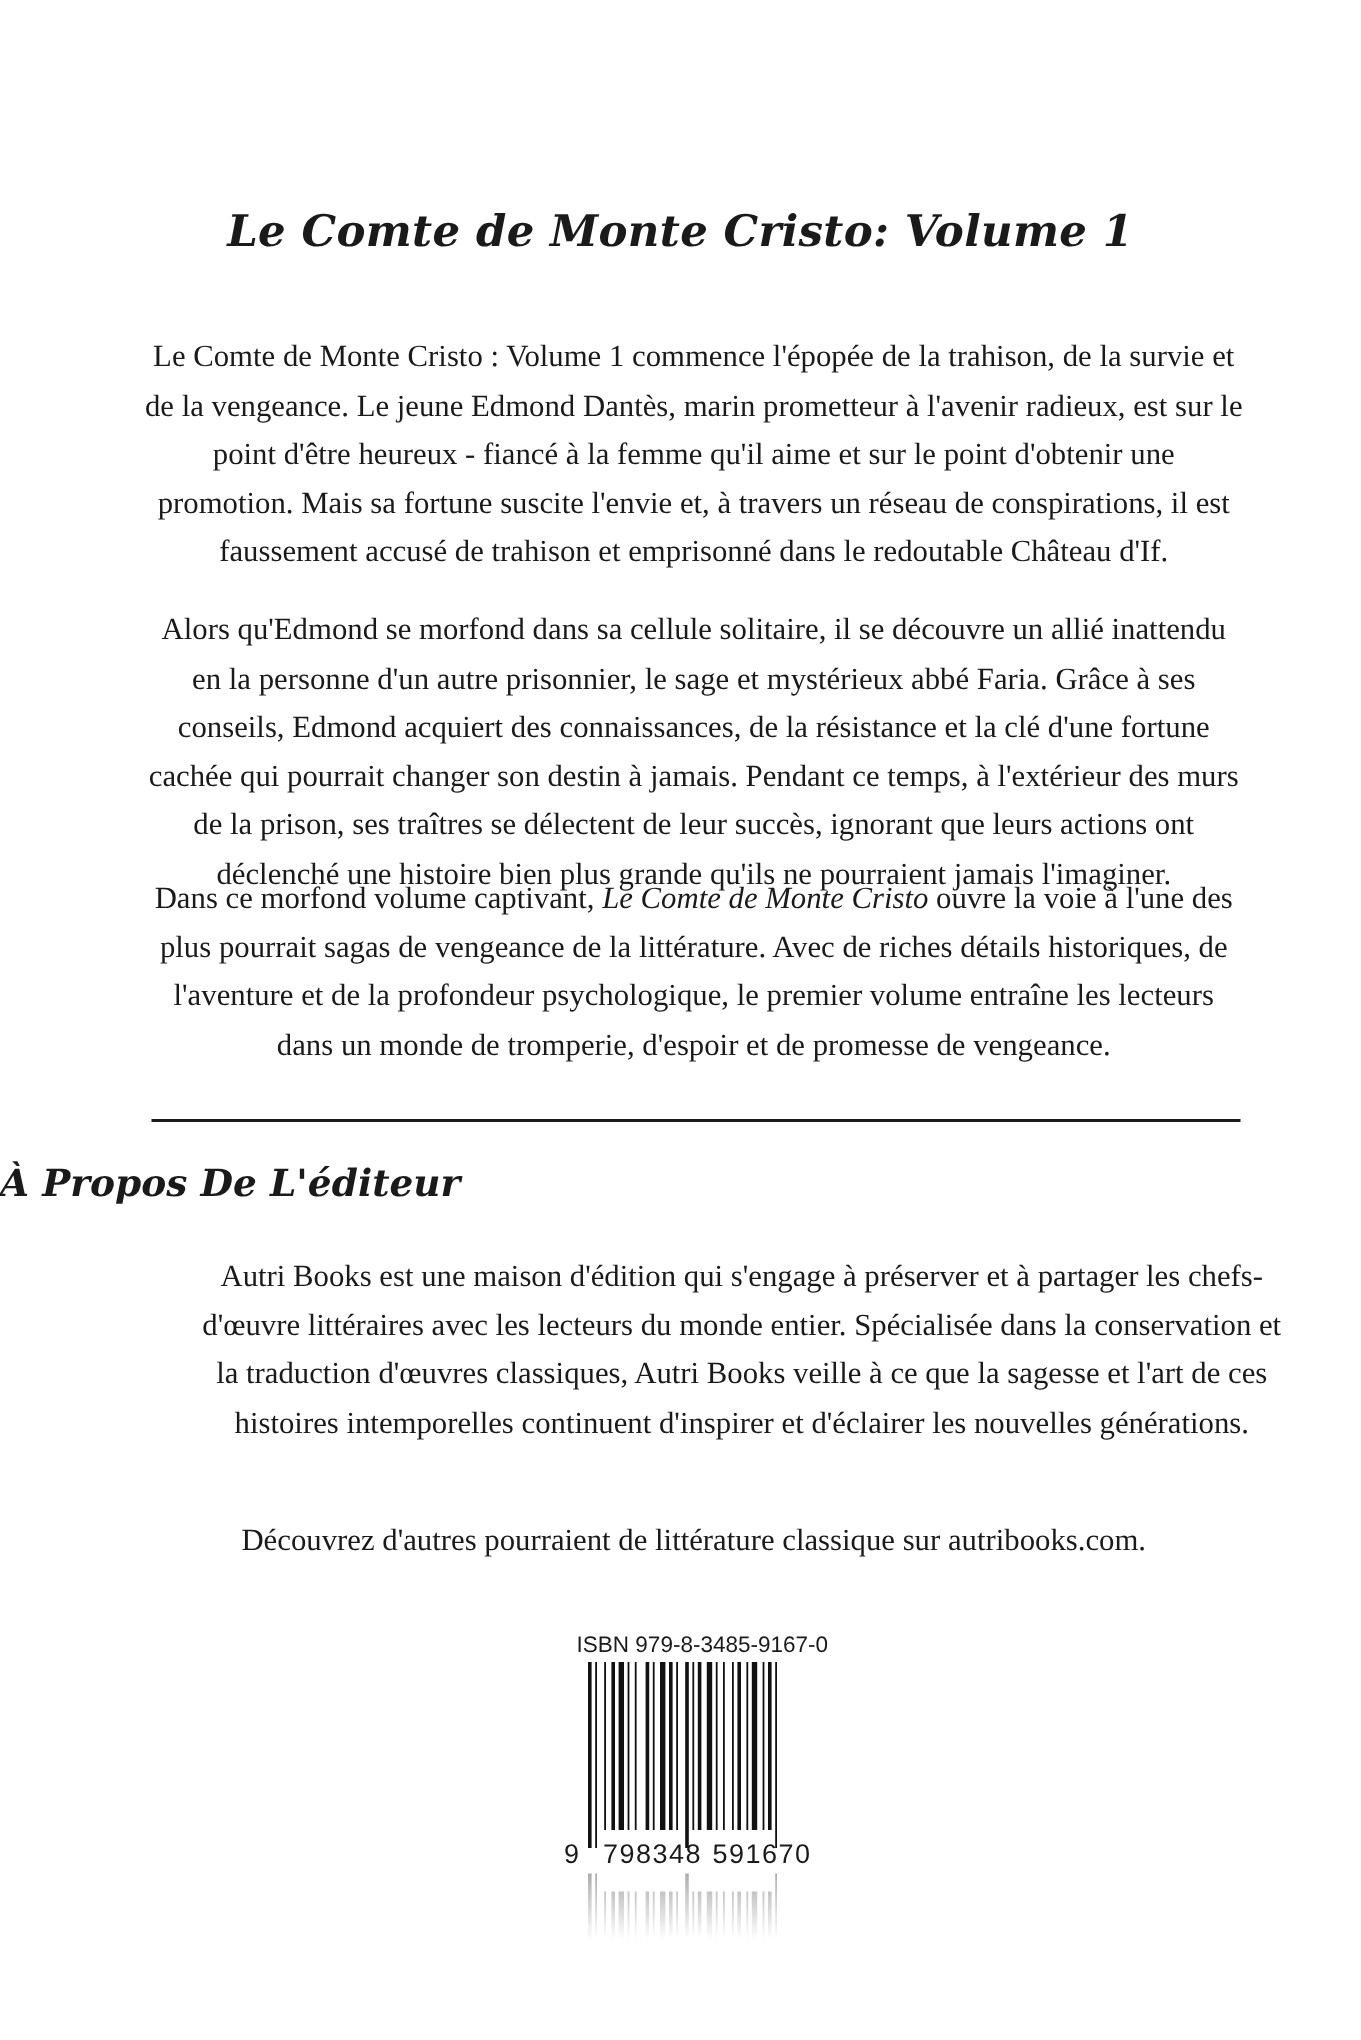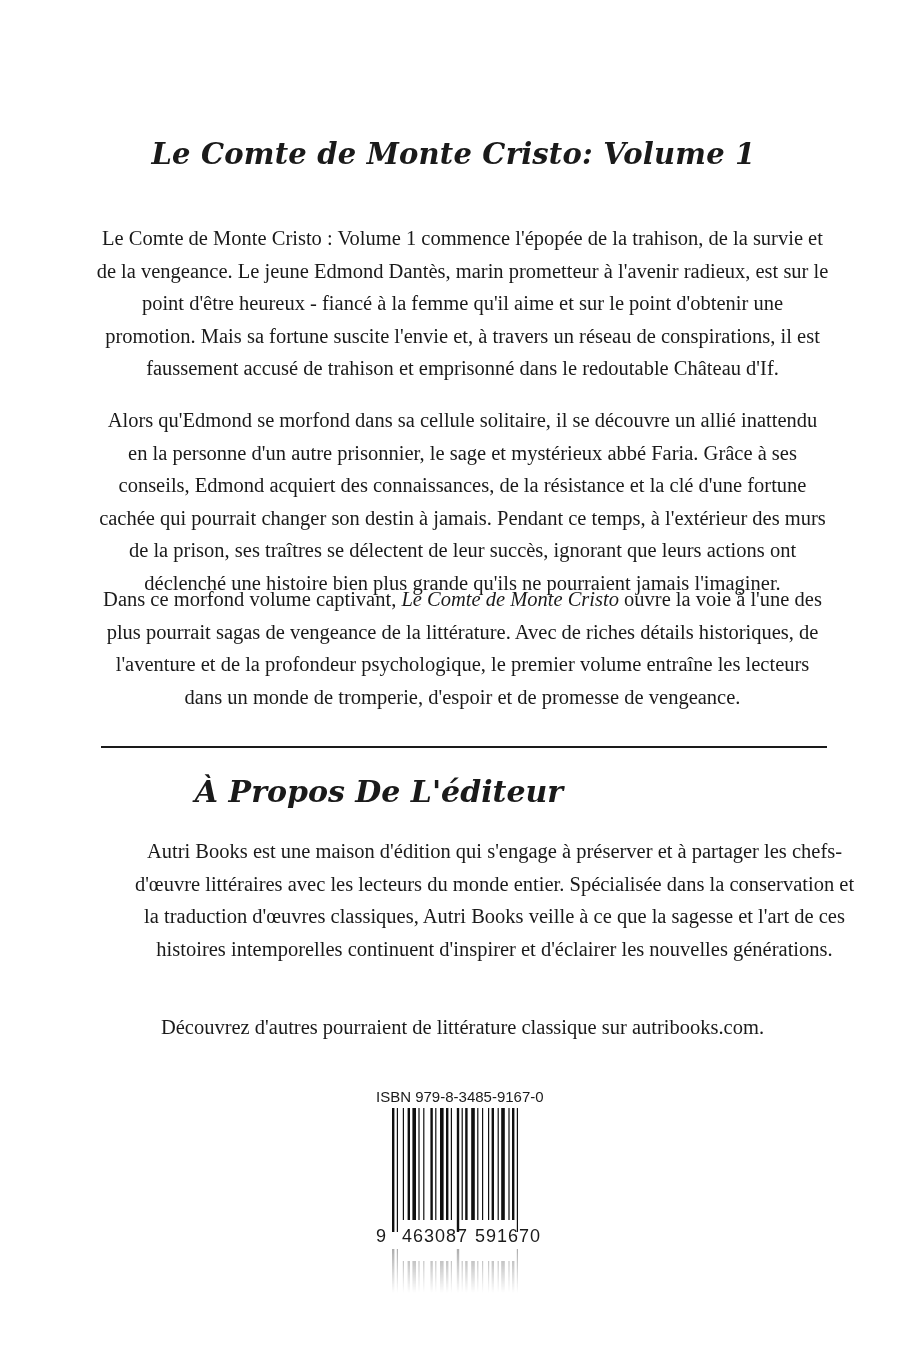--- a/index.html
+++ b/index.html
@@ -3,25 +3,25 @@
 <meta charset="utf-8">
 <style>
   html, body { margin: 0; padding: 0; background: #ffffff; }
   body { width: 907px; height: 1360px; position: relative; overflow: hidden; color: #1a1a1a; font-family: "DejaVu Serif", "Liberation Serif", serif; }
   .title { position: absolute; top: 108px; left: 0; width: 907px; text-align: center; font-style: italic; font-weight: bold; font-size: 29px; letter-spacing: 0.2px; margin-top: 29px; }
   .para { position: absolute; left: 96px; width: 733px; text-align: center; font-family: "Liberation Serif", serif; font-size: 20.5px; line-height: 32.6px; }
   .p1 { top: 174px; margin-top: 48px; }
   .p2 { top: 356px; margin-top: 48px; }
   .p3 { top: 583px; }
   .divider { position: absolute; top: 746px; left: 101px; width: 726px; height: 2px; background: #1a1a1a; }
-  .h2 { position: absolute; top: 774px; left: 0; width: 758px; text-align: center; font-style: italic; font-weight: bold; font-size: 30px; }
+  .h2 { position: absolute; top: 774px; left: 0; width: 758px; text-align: left; font-style: italic; font-weight: bold; font-size: 25px; }
   .p4 { top: 835px; margin-left: 32px; }
   .p5 { top: 1011px; }
   .barcode-wrap { position: absolute; top: 1088px; left: 372px; width: 180px; }
-  .isbn { font-family: "Liberation Sans", sans-serif; font-size: 15px; text-align: left; margin-left: 4px; }
+  .isbn { font-family: "Liberation Sans", sans-serif; font-size: 15px; text-align: right; margin-left: 4px; }
   .bars { margin-top: 3px; height: 120px; position: relative; }
   .bars svg { position: absolute; left: 0; top: 0; }
   .digits { position: absolute; top: 1226px; left: 372px; width: 180px; font-family: "Liberation Sans", sans-serif; font-size: 18px; }
   .digits span { position: absolute; top: 0; }
   .reflection { position: absolute; top: 1248px; left: 372px; width: 180px; height: 45px; opacity: 0.35; transform: scaleY(-1); overflow: hidden; -webkit-mask-image: linear-gradient(to top, rgba(0,0,0,1), rgba(0,0,0,0)); mask-image: linear-gradient(to top, rgba(0,0,0,1), rgba(0,0,0,0)); }
 </style>
 </head>
 <body>
 
 <div class="title">Le Comte de Monte Cristo: Volume 1</div>
@@ -63,21 +63,21 @@
         <rect x="125.59999999999997" y="0" width="1.2" height="112" fill="#111"></rect>
         <rect x="129.19999999999996" y="0" width="3.5999999999999996" height="112" fill="#111"></rect>
         <rect x="136.39999999999995" y="0" width="1.2" height="112" fill="#111"></rect>
         <rect x="139.99999999999997" y="0" width="2.4" height="112" fill="#111"></rect>
         <rect x="144.79999999999998" y="0" width="1.2" height="124" fill="#111"></rect>
       </svg>
   </div>
 </div>
 <div class="digits">
   <span style="left:4px">9</span>
-  <span style="left:30px; letter-spacing:1px">463087</span>
+  <span style="left:30px; letter-spacing:1px">798348</span>
   <span style="left:103px; letter-spacing:1px">591670</span>
 </div>
 <div class="reflection">
   <svg id="reflsvg" width="180" height="45" viewBox="0 80 180 45">
       <rect x="20" y="0" width="2.4" height="124" fill="#111"></rect>
       <rect x="24.8" y="0" width="1.2" height="124" fill="#111"></rect>
       <rect x="30.8" y="0" width="1.2" height="112" fill="#111"></rect>
       <rect x="35.6" y="0" width="2.4" height="112" fill="#111"></rect>
       <rect x="40.4" y="0" width="3.5999999999999996" height="112" fill="#111"></rect>
       <rect x="46.39999999999999" y="0" width="1.2" height="112" fill="#111"></rect>

